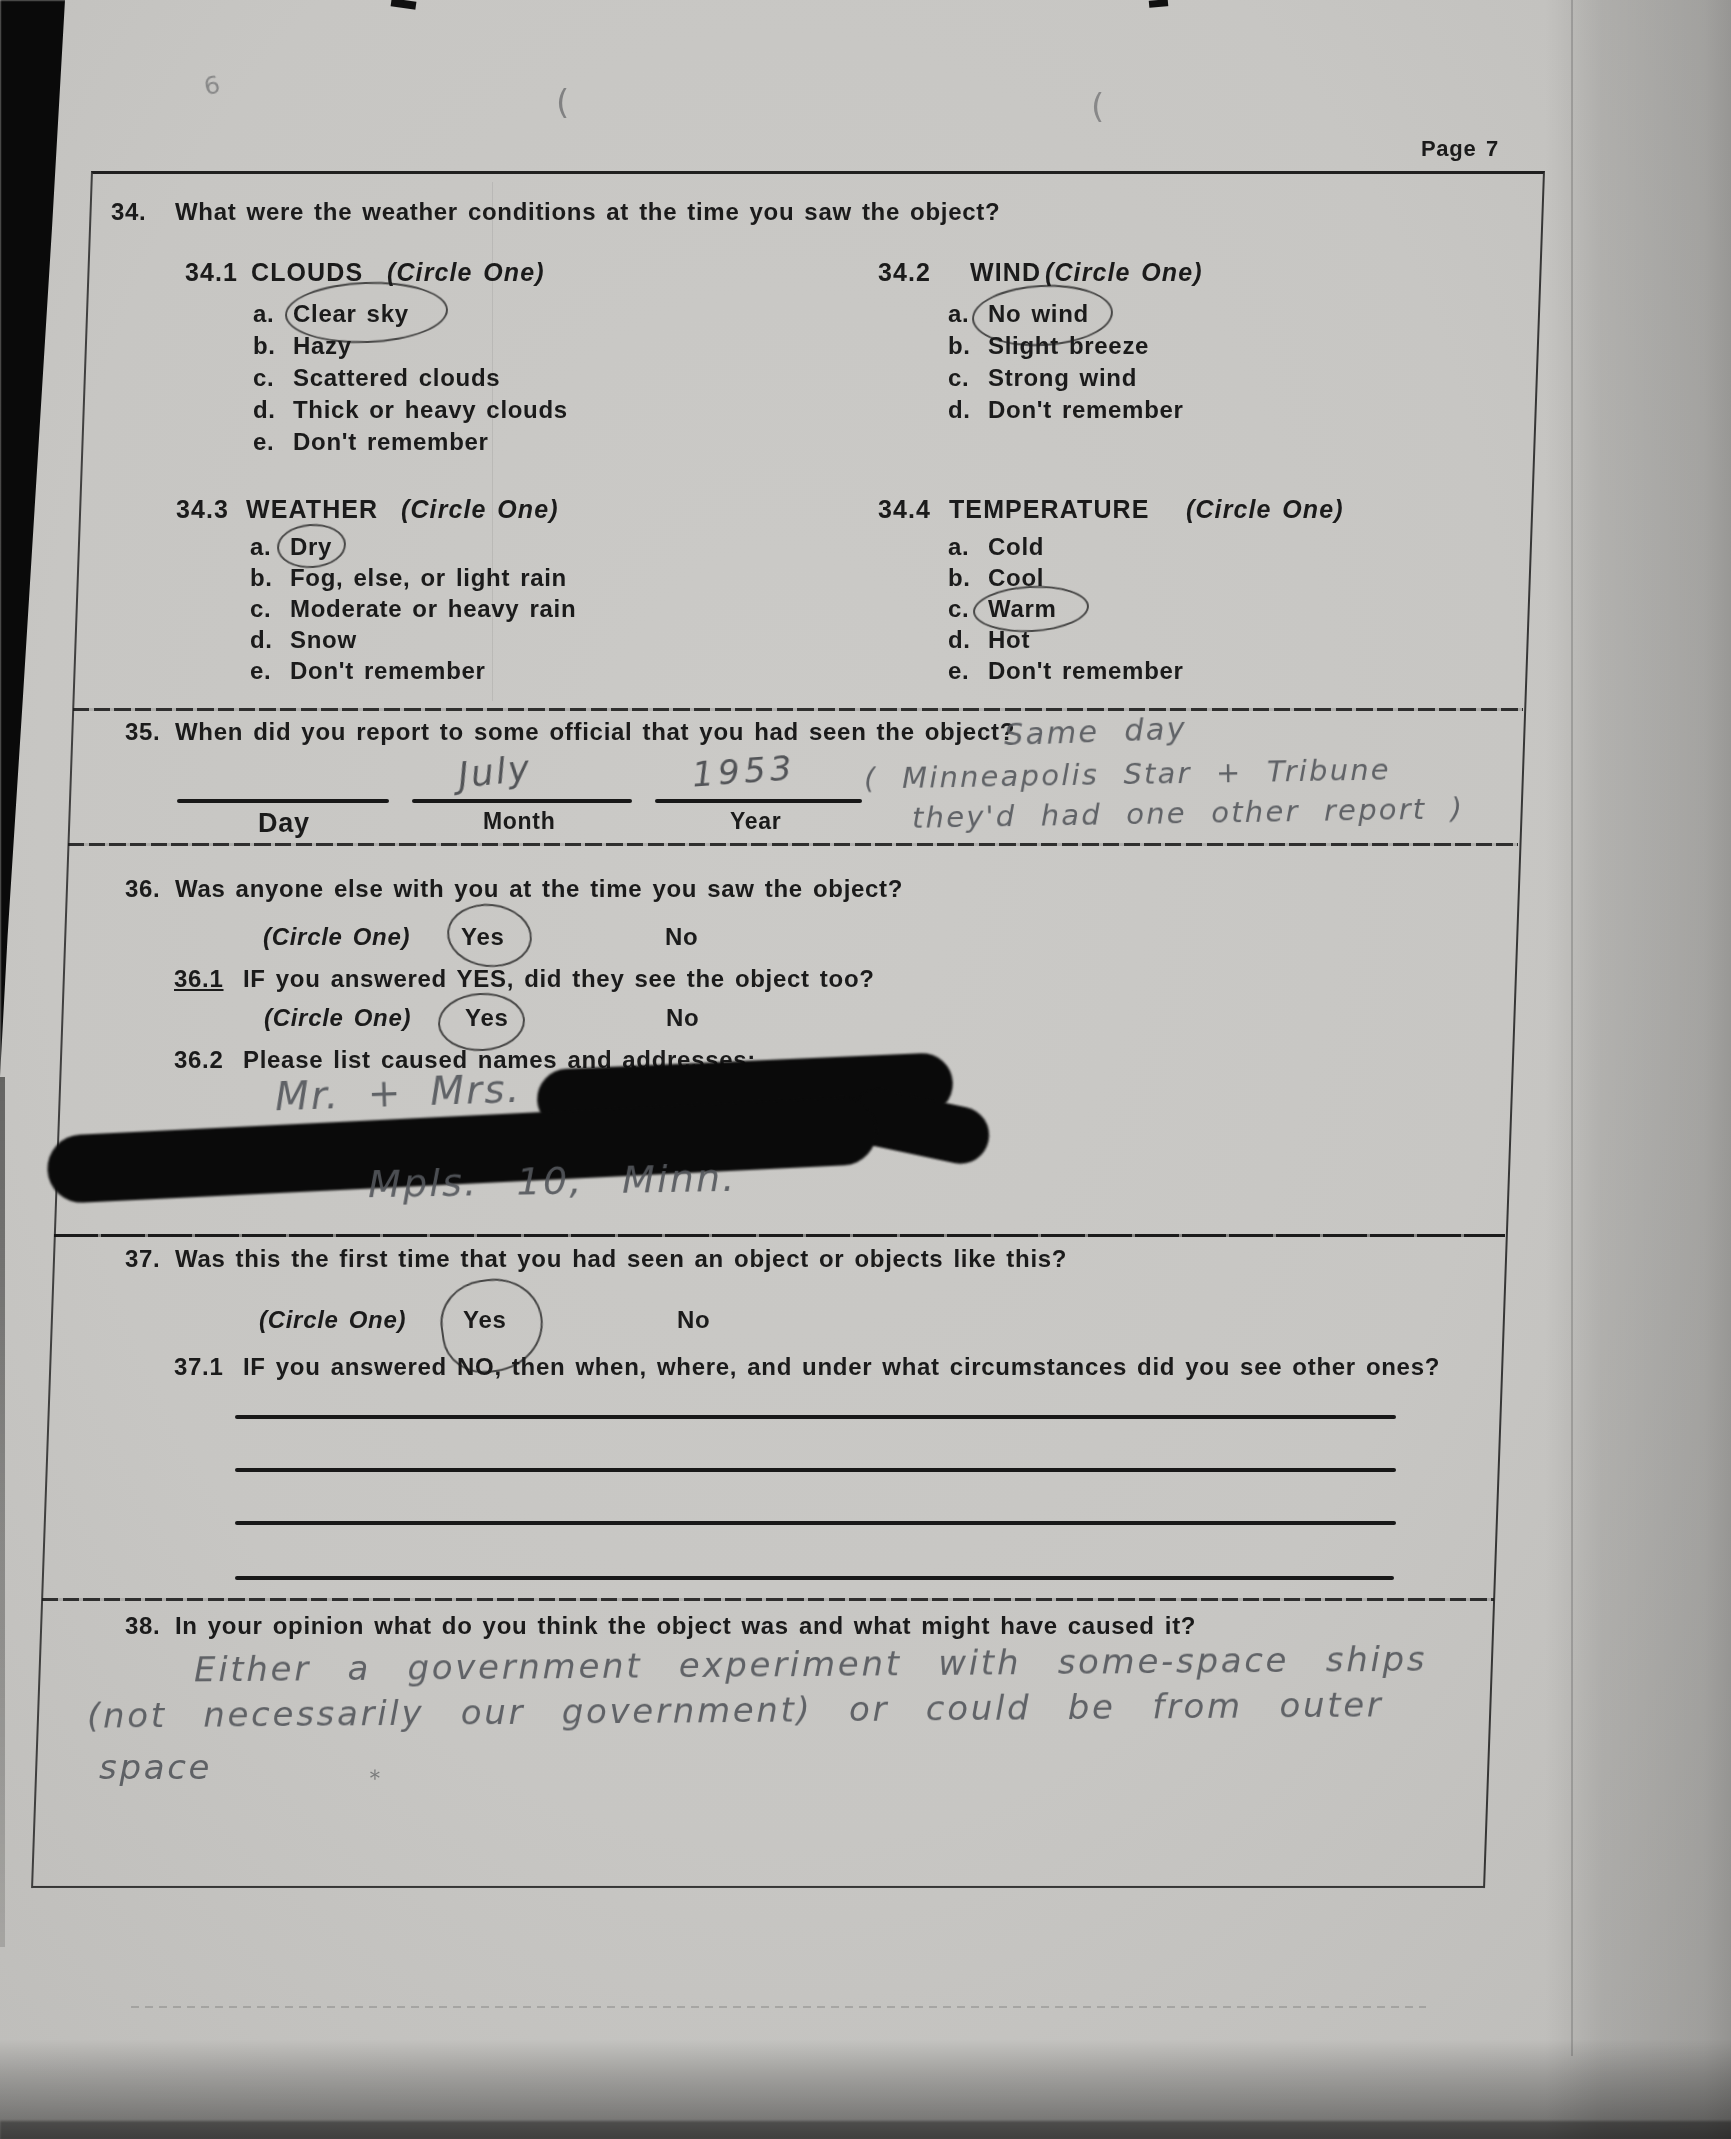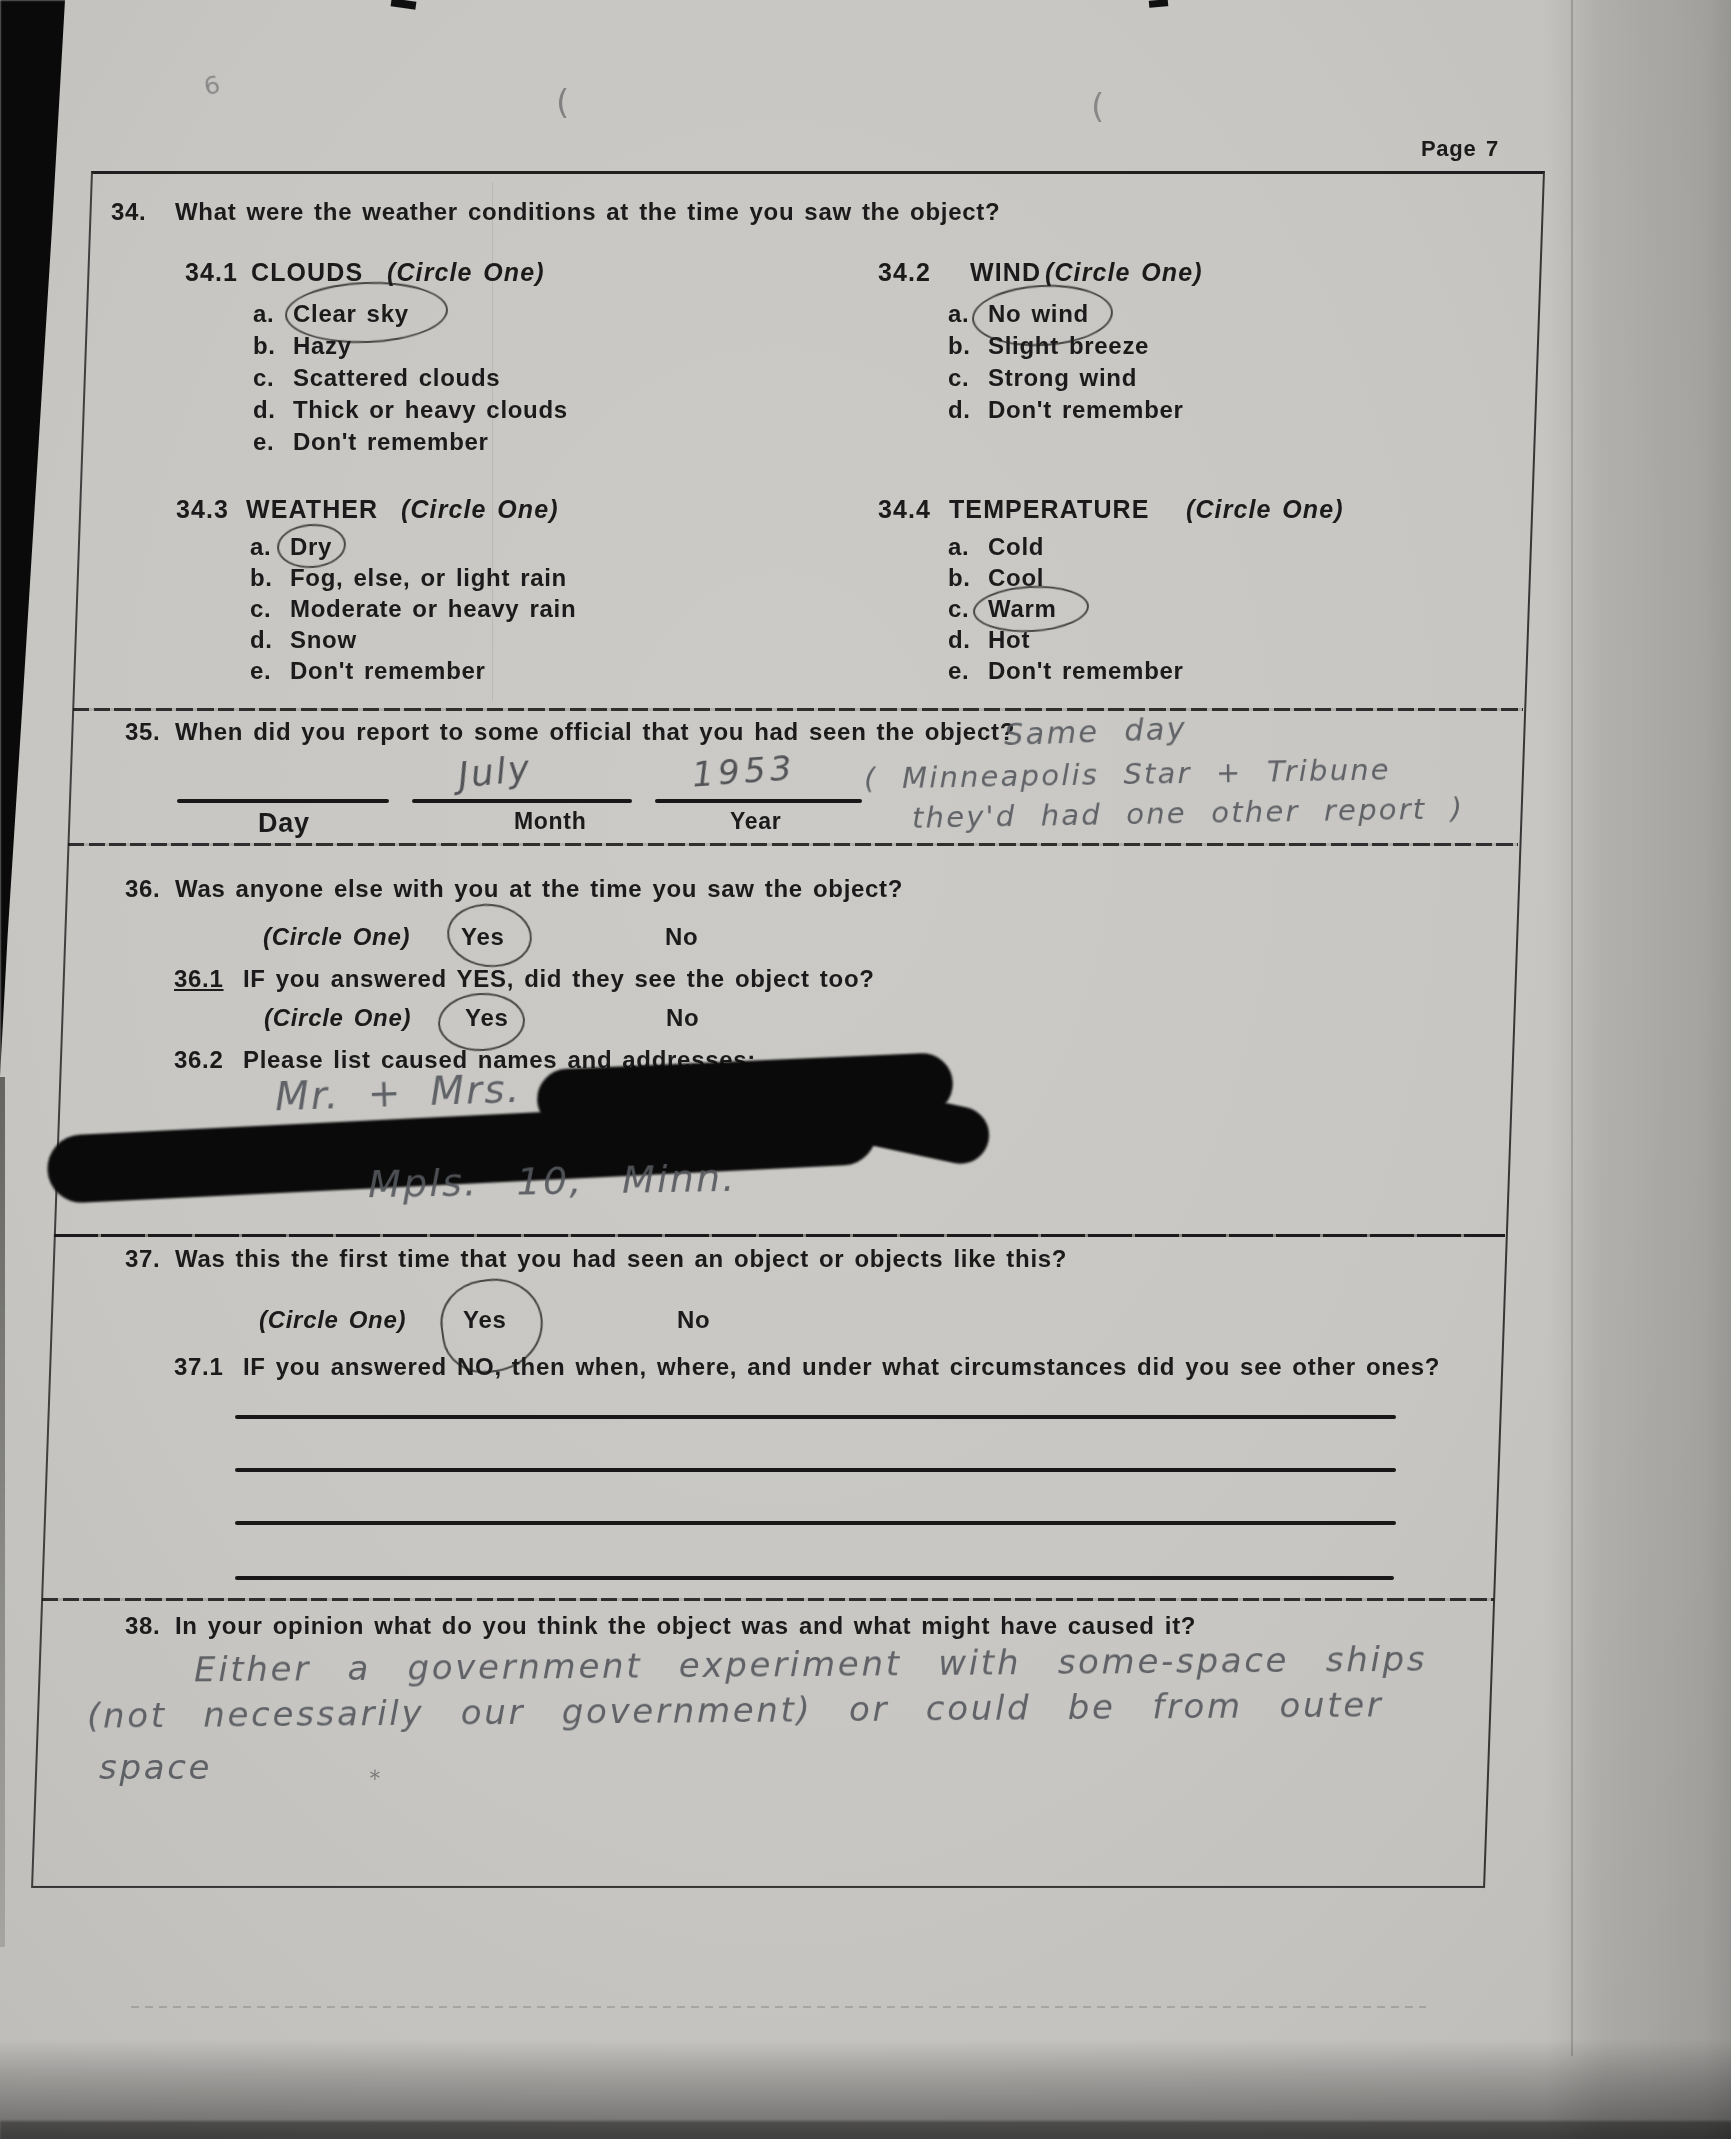--- a/index.html
+++ b/index.html
@@ -183,21 +183,21 @@
   <div class="sep" style="left:73px;top:708px;width:1450px;"></div>
 
   <div>
     <div class="typed" style="left:125px;top:719px;">35.</div>
     <div class="typed" style="left:175px;top:719px;">When did you report to some official that you had seen the object?</div>
 
     <div class="blank" style="left:177px;top:799px;width:212px;height:3.8px;"></div>
     <div class="blank" style="left:412px;top:799px;width:220px;height:3.8px;"></div>
     <div class="blank" style="left:655px;top:799px;width:207px;height:3.8px;"></div>
     <div class="typed" style="left:258px;top:809px;font-size:27px;">Day</div>
-    <div class="typed" style="left:483px;top:809px;font-size:23px;margin-left:31px;">Month</div>
+    <div class="typed" style="left:483px;top:809px;font-size:23px;">Month</div>
     <div class="typed" style="left:730px;top:809px;font-size:23px;">Year</div>
 
     <div class="pencil" style="left:458px;top:754px;font-size:36px;color:#46484c;transform:rotate(-6deg);">July</div>
     <div class="pencil" style="left:692px;top:754px;font-size:34px;color:#46484c;transform:rotate(-4deg);letter-spacing:4.4px;">1953</div>
 
     <div class="pencil" style="left:1004px;top:717px;font-size:30.5px;transform:rotate(-2deg);">Same day</div>
     <div class="pencil" style="left:864px;top:760px;font-size:29px;transform:rotate(-1deg);">( Minneapolis Star + Tribune</div>
     <div class="pencil" style="left:912px;top:799px;font-size:29px;transform:rotate(-1deg);">they'd had one other report )</div>
   </div>
 

